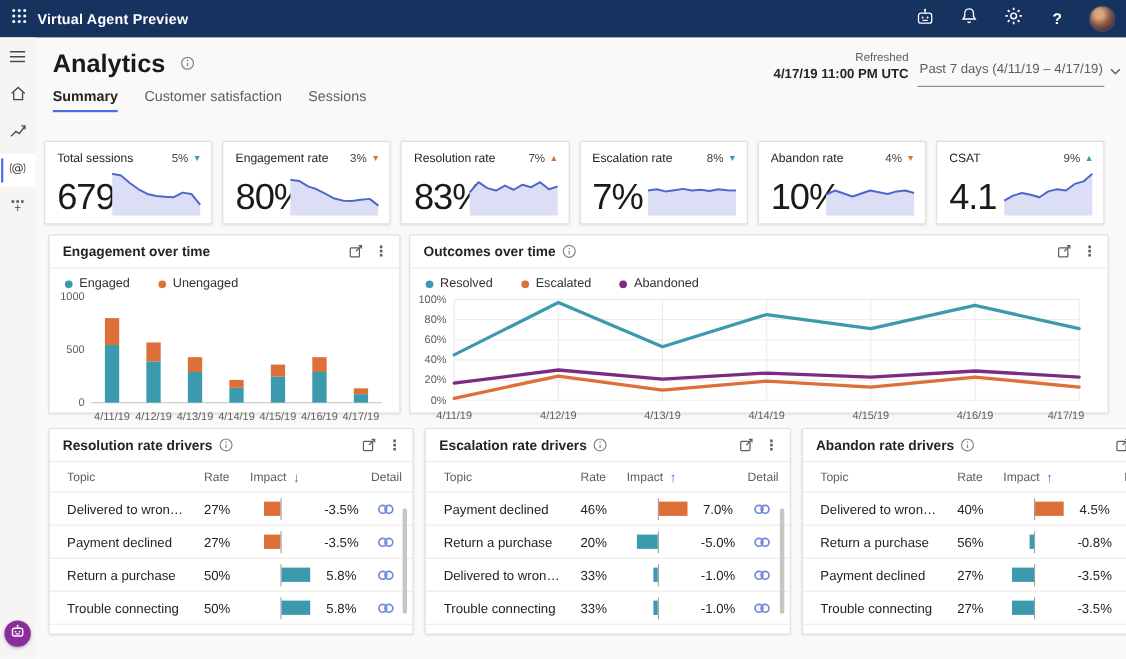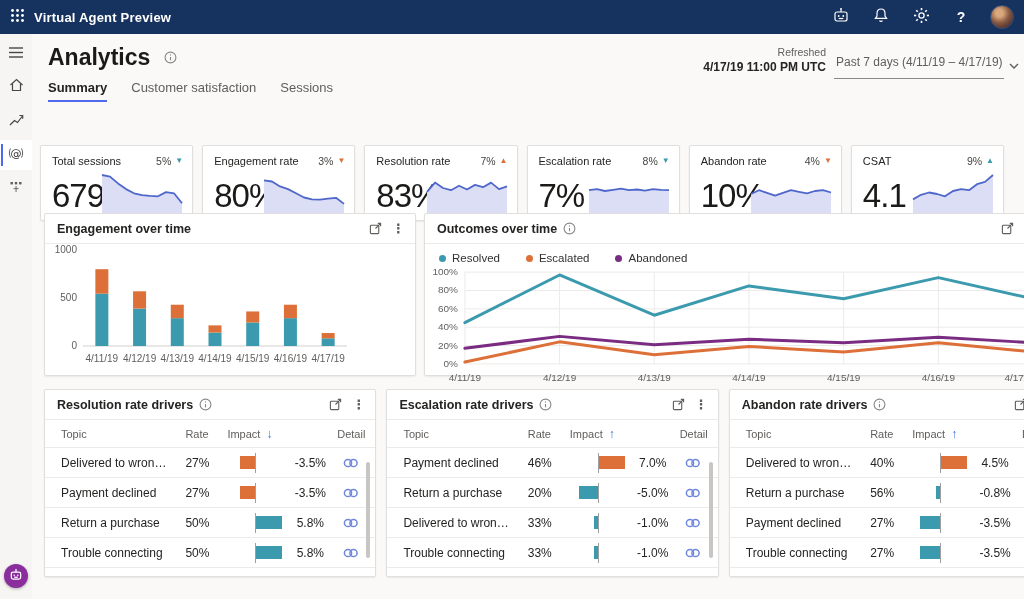--- a/index.html
+++ b/index.html
@@ -37,30 +37,30 @@
   .daterange .txt{font-size:12px;color:#605E5C;white-space:nowrap;flex:1}
   
   .card{background:#fff;border:1px solid #E1DFDD;border-radius:2px;box-shadow:0 1px 2px rgba(0,0,0,.07);position:relative}
   .card-head{height:30px;display:flex;align-items:center;padding:0 10px 0 12px;border-bottom:1px solid #EDEBE9}
   .card-title{font-size:12.5px;font-weight:700;color:#252423;white-space:nowrap}
   .head-icons{margin-left:auto;display:flex;align-items:center;gap:10px}
   .hicon{display:flex;align-items:center;justify-content:center;cursor:pointer}
   .kebab{font-size:13px;color:#605E5C;font-weight:700;line-height:1;cursor:pointer}
   .info{margin-left:6px;display:flex;cursor:pointer}
   
-  .kpi-row{position:absolute;left:8px;right:20px;top:111px;height:76px;display:flex;gap:9px}
+  .kpi-row{position:absolute;left:8px;right:20px;top:94px;height:76px;display:flex;gap:9px}
   .kpi{flex:1}
   .kpi .lab{position:absolute;left:11px;top:9px;font-size:11px;color:#252423}
   .kpi .delta{position:absolute;right:9px;top:9px;font-size:10.5px;color:#454441;display:flex;align-items:center;gap:4px}
   .kpi .tri{font-size:8px;line-height:1}
   .kpi .big{position:absolute;left:11px;bottom:5px;font-size:33px;font-weight:300;letter-spacing:-1px;color:#1b1a19}
   .kpi svg.spark{position:absolute;right:8px;bottom:6px}
   
   .charts-row{position:absolute;left:12px;right:16px;top:179px;height:163px;display:flex;gap:8px}
-  .chart-card.eng{width:372px;flex:none}
+  .chart-card.eng{width:320px;flex:none}
   .chart-card.out{flex:1}
   .legend{display:flex;gap:26px;padding:8px 0 0 14px;font-size:11.5px;color:#323130}
   .legend .li{display:flex;align-items:center;gap:6px}
   .legend .dot{width:7px;height:7px;border-radius:50%}
   
   .drivers-row{position:absolute;left:12px;right:24px;top:355px;height:188px;display:flex;gap:10px}
   .drv{flex:1}
   .trow{display:flex;align-items:center;height:30px;border-bottom:1px solid #EDEBE9;padding:0 8px 0 16px;font-size:12px;color:#252423}
   .trow.thead{height:28px;font-size:11px;color:#605E5C}
   .c-topic{flex:1;white-space:nowrap;overflow:hidden;text-overflow:ellipsis;padding-right:19px}
@@ -321,20 +321,30 @@
         <span class="head-icons">
           <span class="hicon">
               <svg width="13" height="13" viewBox="0 0 14 14" fill="none" stroke="#605E5C" stroke-width="1.2">
                 <rect x="1.5" y="3.5" width="9" height="9" rx="1"></rect>
                 <path d="M7 7l5.5-5.5M9.5 1.5h3v3"></path>
               </svg>
             </span>
           <span class="kebab">⋮</span>
         </span>
       </div>
+      <div class="legend">
+          <span class="li">
+            <span class="dot" style="background: rgb(59, 154, 174);"></span>
+            <span>Engaged</span>
+          </span>
+          <span class="li">
+            <span class="dot" style="background: rgb(221, 112, 56);"></span>
+            <span>Unengaged</span>
+          </span>
+        </div>
       <svg width="302" height="124" viewBox="0 0 302 124" style="margin-left:6px">
           <text x="26" y="105" text-anchor="end" class="axis-t">0</text>
           <text x="26" y="57" text-anchor="end" class="axis-t">500</text>
           <text x="26" y="9" text-anchor="end" class="axis-t">1000</text>
           <line x1="32" y1="102" x2="296" y2="102" stroke="#D2D0CE" stroke-width="1"></line>
           <rect x="44.35714285714286" y="49.67999999999999" width="13" height="52.32000000000001" fill="#3B9AAE"></rect>
           <rect x="44.35714285714286" y="25.199999999999992" width="13" height="24.48" fill="#DD7038"></rect>
           <text x="50.85714285714286" y="118" text-anchor="middle" class="axis-t">4/11/19</text>
           <rect x="82.07142857142857" y="64.56" width="13" height="37.44" fill="#3B9AAE"></rect>
           <rect x="82.07142857142857" y="47.28" width="13" height="17.28" fill="#DD7038"></rect>

